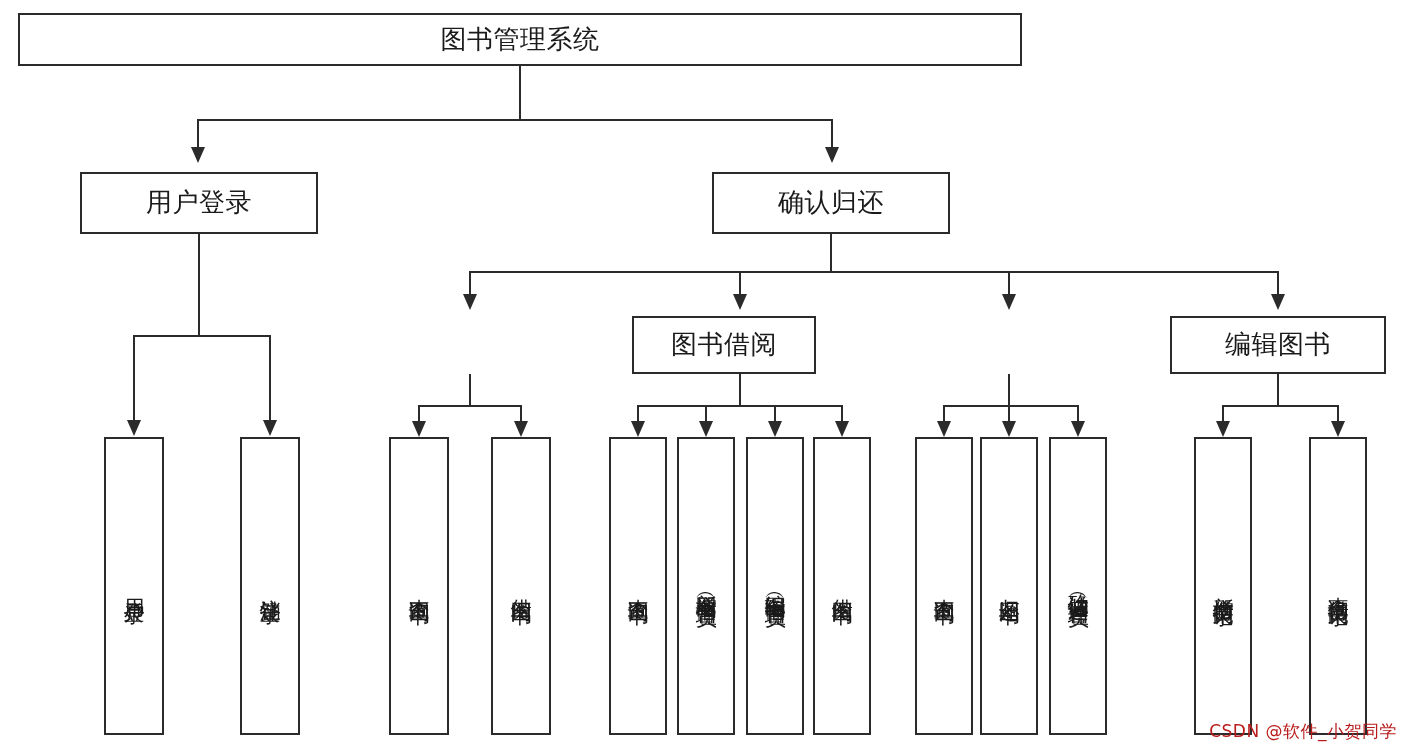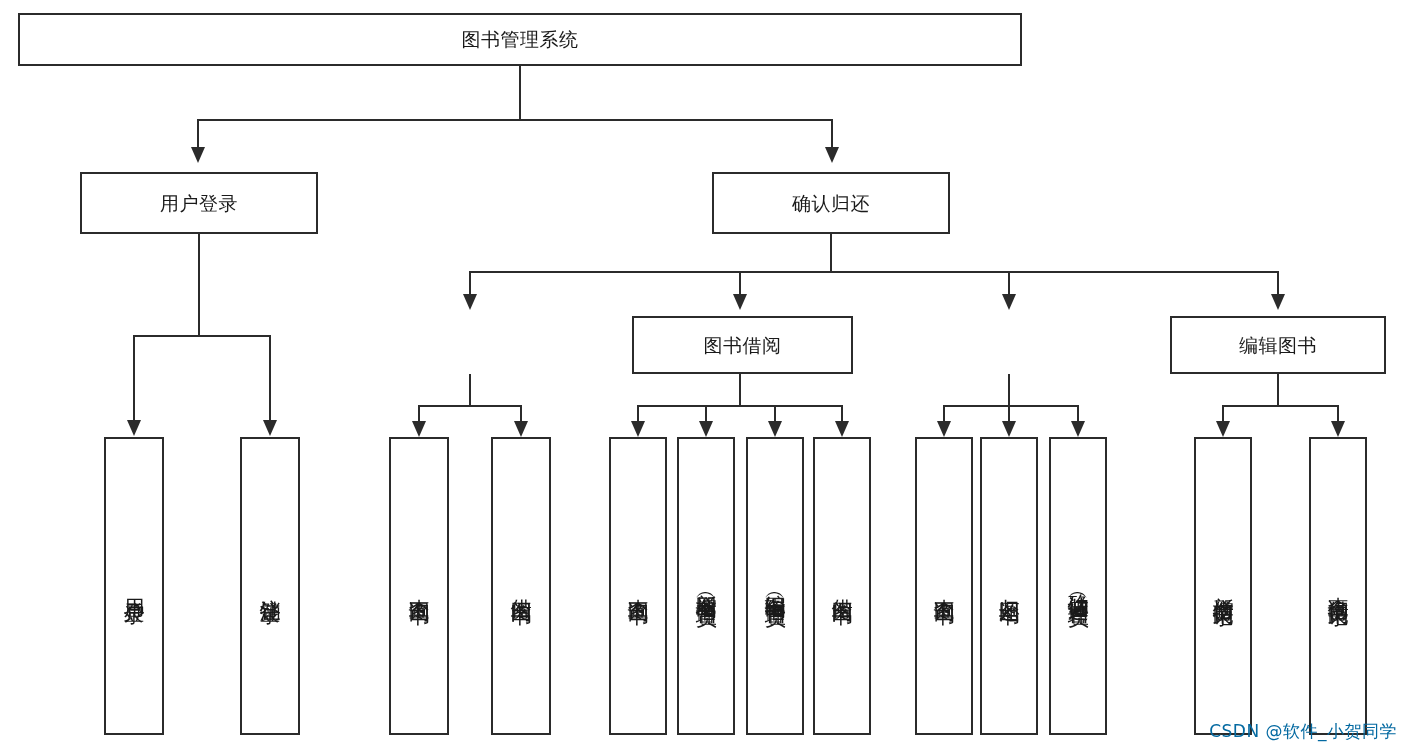--- a/index.html
+++ b/index.html
@@ -21,21 +21,21 @@
     position: absolute;
     box-sizing: border-box;
     border: 2px solid #2b2b2b;
     background: #ffffff;
     display: flex;
     align-items: center;
     justify-content: center;
     color: #1a1a1a;
   }
   .node.horiz {
-    font-size: 19px;
+    font-size: 26px;
     letter-spacing: 0.5px;
     line-height: 1.2;
   }
   .node.vert {
     writing-mode: vertical-rl;
     text-orientation: upright;
     font-size: 21px;
     line-height: 1.35;
     letter-spacing: 2px;
     padding: 6px 0;
@@ -58,21 +58,21 @@
     height: 0;
     border-left: 7px solid transparent;
     border-right: 7px solid transparent;
     border-top: 16px solid #2b2b2b;
   }
   #watermark {
     position: absolute;
     right: 8px;
     bottom: 4px;
     font-size: 17px;
-    color: #0369a1;
+    color: #b91c1c;
     letter-spacing: 0.5px;
     white-space: nowrap;
     pointer-events: none;
   }
 </style>
 </head>
 <body>
 
 <div id="canvas">
 
@@ -105,21 +105,21 @@
   <div class="edge h" style="left:469px; top:271px; width:810px; height:2px;"></div>
   <div class="edge v" style="left:469px; top:271px; width:2px; height:25px;"></div>
   <div class="arrowhead" style="left:463px; top:294px;"></div>
   <div class="edge v" style="left:739px; top:271px; width:2px; height:25px;"></div>
   <div class="arrowhead" style="left:733px; top:294px;"></div>
   <div class="edge v" style="left:1008px; top:271px; width:2px; height:25px;"></div>
   <div class="arrowhead" style="left:1002px; top:294px;"></div>
   <div class="edge v" style="left:1277px; top:271px; width:2px; height:25px;"></div>
   <div class="arrowhead" style="left:1271px; top:294px;"></div>
 
-  <div class="node horiz" style="left:632px; top:316px; width:221px; height:58px;">
+  <div class="node horiz" style="left:632px; top:316px; width:184px; height:58px;">
     <span class="label">图书借阅</span>
   </div>
   <div class="node horiz" style="left:1170px; top:316px; width:216px; height:58px;">
     <span class="label">编辑图书</span>
   </div>
 
   <div class="edge v" style="left:469px; top:374px; width:2px; height:31px;"></div>
   <div class="edge h" style="left:418px; top:405px; width:104px; height:2px;"></div>
   <div class="edge v" style="left:418px; top:405px; width:2px; height:18px;"></div>
   <div class="arrowhead" style="left:412px; top:421px;"></div>

